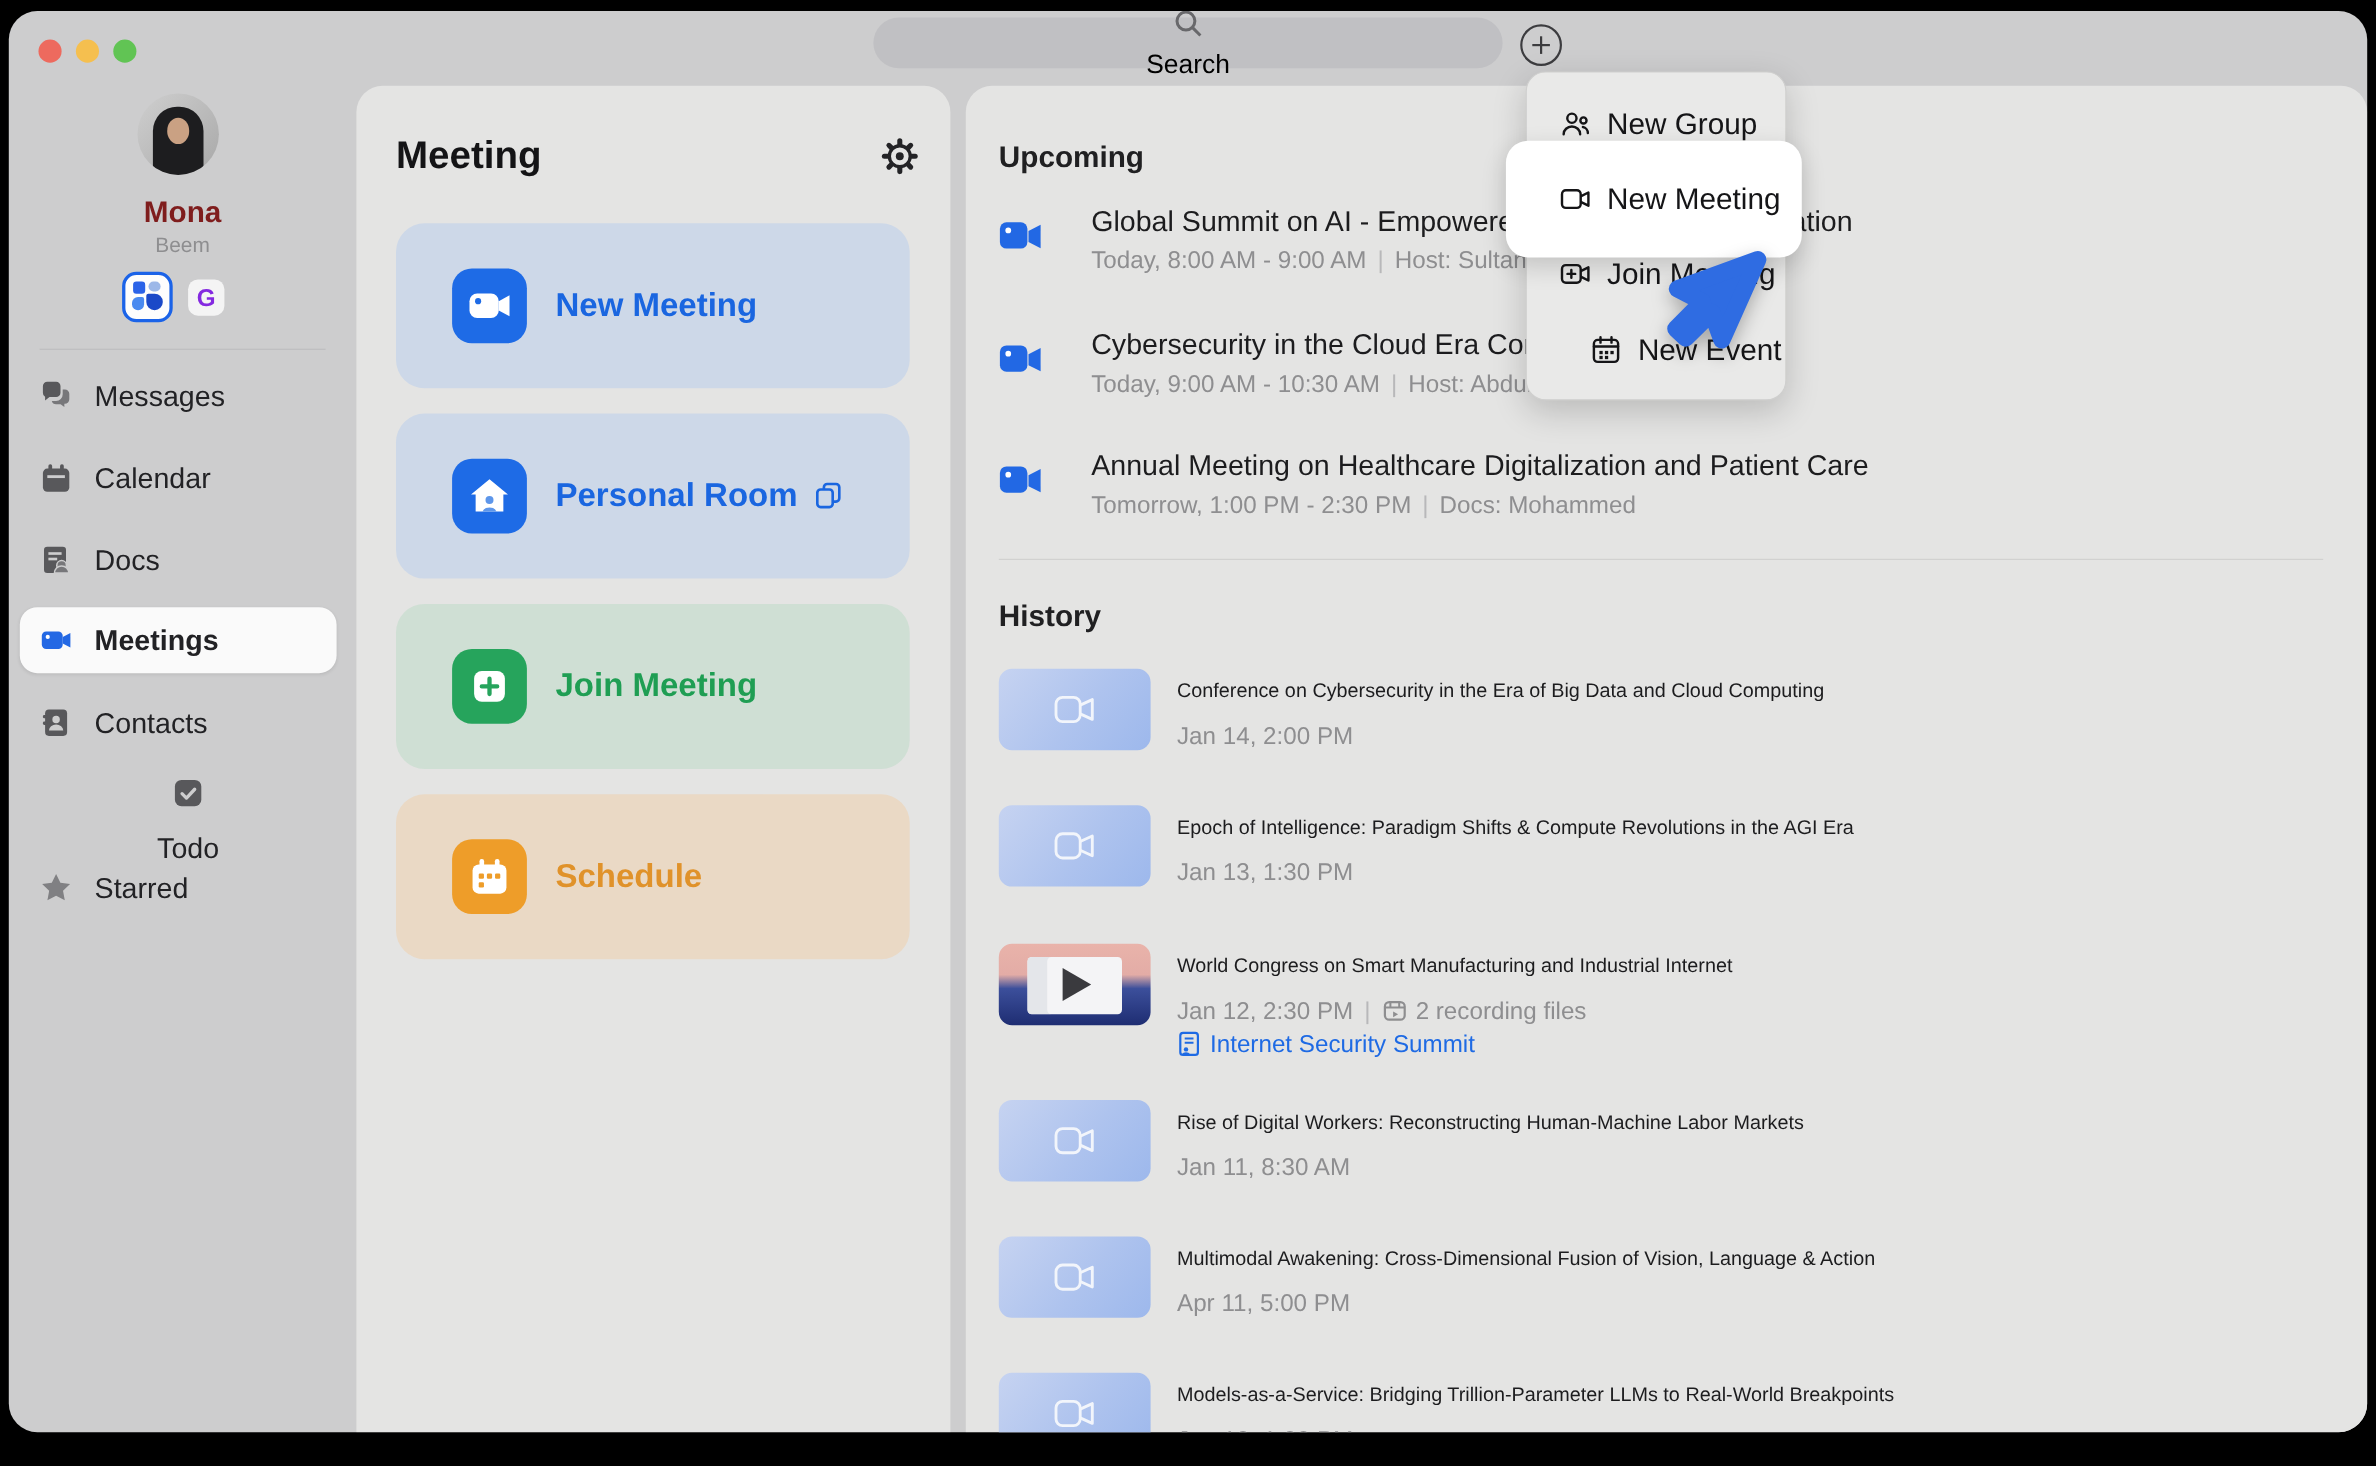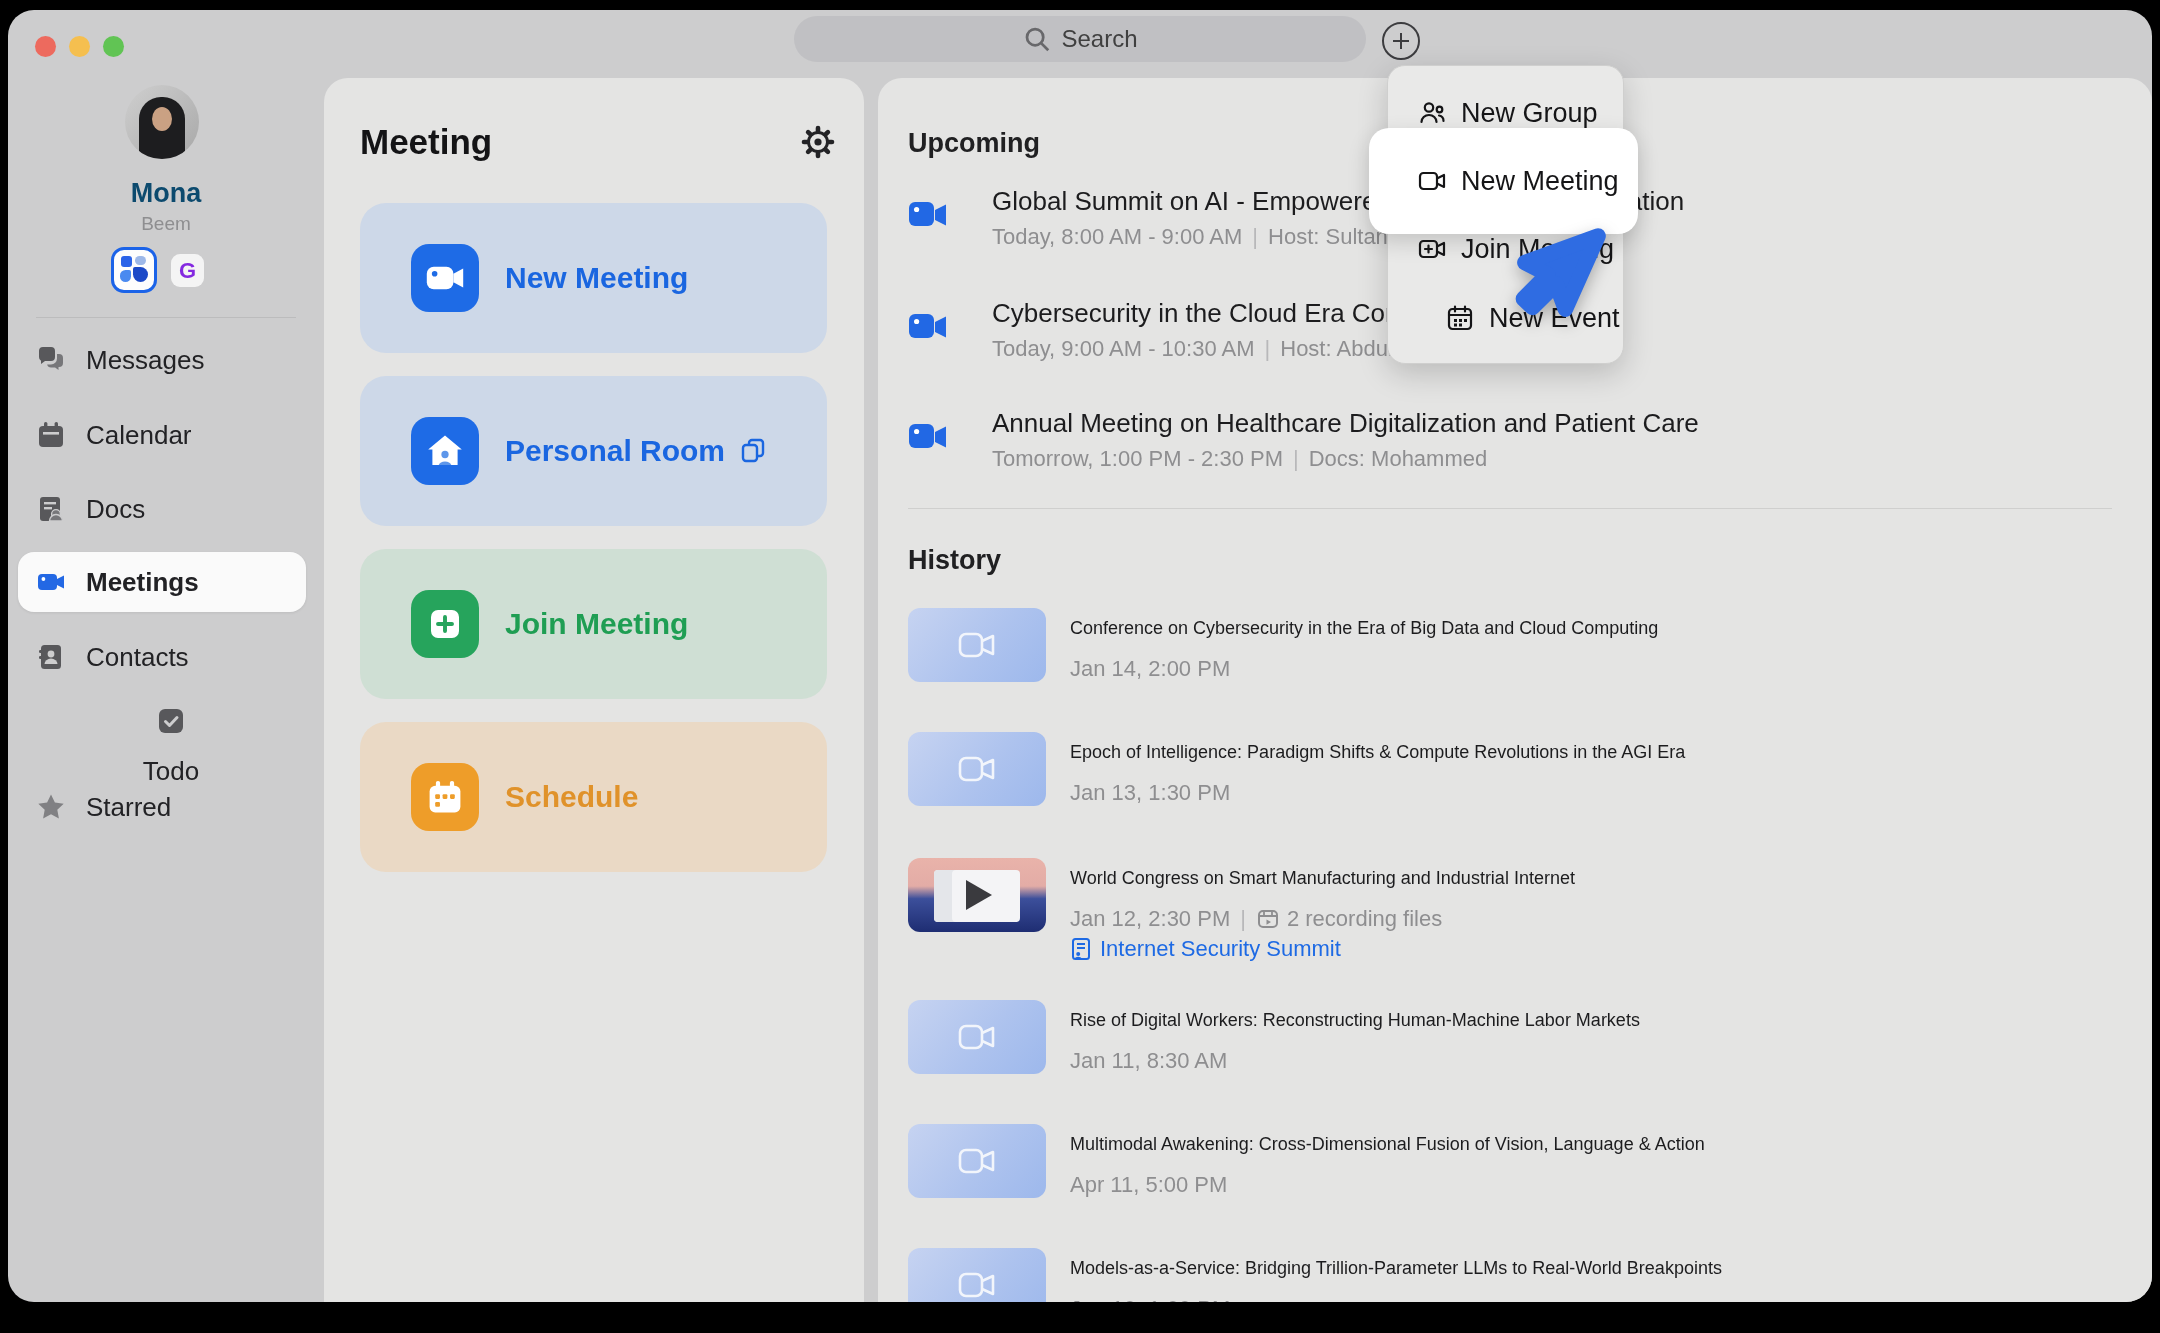--- a/index.html
+++ b/index.html
@@ -8,35 +8,35 @@
   .window{position:absolute;left:8px;top:10px;width:2144px;height:1292px;background:#cdcdce;
           border-radius:26px;overflow:hidden;}
 
   
   .tl{position:absolute;width:21px;height:21px;border-radius:50%;}
   .tl.red{left:27px;top:26px;background:#ed6a5e;}
   .tl.yellow{left:61px;top:26px;background:#f5bf4f;}
   .tl.green{left:95px;top:26px;background:#61c454;}
   .searchbar{position:absolute;left:786px;top:6px;width:572px;height:46px;border-radius:23px;
              background:#c0c0c3;display:flex;align-items:center;justify-content:center;gap:9px;
-             color:#404040;font-size:24px;}
+             color:#000000;font-size:24px;flex-direction:column;}
   .plusbtn{position:absolute;left:1374px;top:12px;width:34px;height:34px;border-radius:50%;
            border:2.6px solid #3c3c3f;display:flex;align-items:center;justify-content:center;}
   .plusbtn:before,.plusbtn:after{content:"";position:absolute;background:#3c3c3f;}
   .plusbtn:before{width:16px;height:2.6px;}
   .plusbtn:after{width:2.6px;height:16px;}
 
   
   .sidebar{position:absolute;left:0;top:0;width:316px;height:100%;}
   .avatar{position:absolute;left:117px;top:75px;width:74px;height:74px;border-radius:50%;
           overflow:hidden;background:linear-gradient(135deg,#cfcfcf,#a8a8a8);}
   .avatar .hijab{position:absolute;left:14px;top:12px;width:46px;height:70px;background:#1d1d1f;
                  border-radius:22px 22px 8px 8px;}
   .avatar .face{position:absolute;left:27px;top:22px;width:20px;height:24px;background:#caa183;border-radius:50%;}
-  .uname{position:absolute;left:0;top:168px;width:316px;text-align:center;font-size:27px;font-weight:700;color:#0c4a6e;}
+  .uname{position:absolute;left:0;top:168px;width:316px;text-align:center;font-size:27px;font-weight:700;color:#7f1d1d;}
   .uorg{position:absolute;left:0;top:203px;width:316px;text-align:center;font-size:19px;color:#8e8e90;}
   .badge1{position:absolute;left:103px;top:237px;width:46px;height:46px;border-radius:13px;background:#fdfdfd;
           border:3.5px solid #1b63e8;box-sizing:border-box;}
   .badge1 i{position:absolute;border-radius:3px;}
   .badge2{position:absolute;left:163px;top:244px;width:33px;height:33px;border-radius:9px;background:#f4f4f4;
           display:flex;align-items:center;justify-content:center;font-size:22px;font-weight:700;color:#8429e0;}
   .sdivider{position:absolute;left:28px;top:307px;width:260px;height:1px;background:#bcbcbd;}
   .nav{position:absolute;left:0;top:320px;width:316px;}
   .navitem{position:absolute;left:10px;width:288px;height:60px;display:flex;align-items:center;gap:20px;
            padding-left:18px;box-sizing:border-box;border-radius:16px;font-size:26px;color:#222225;}

